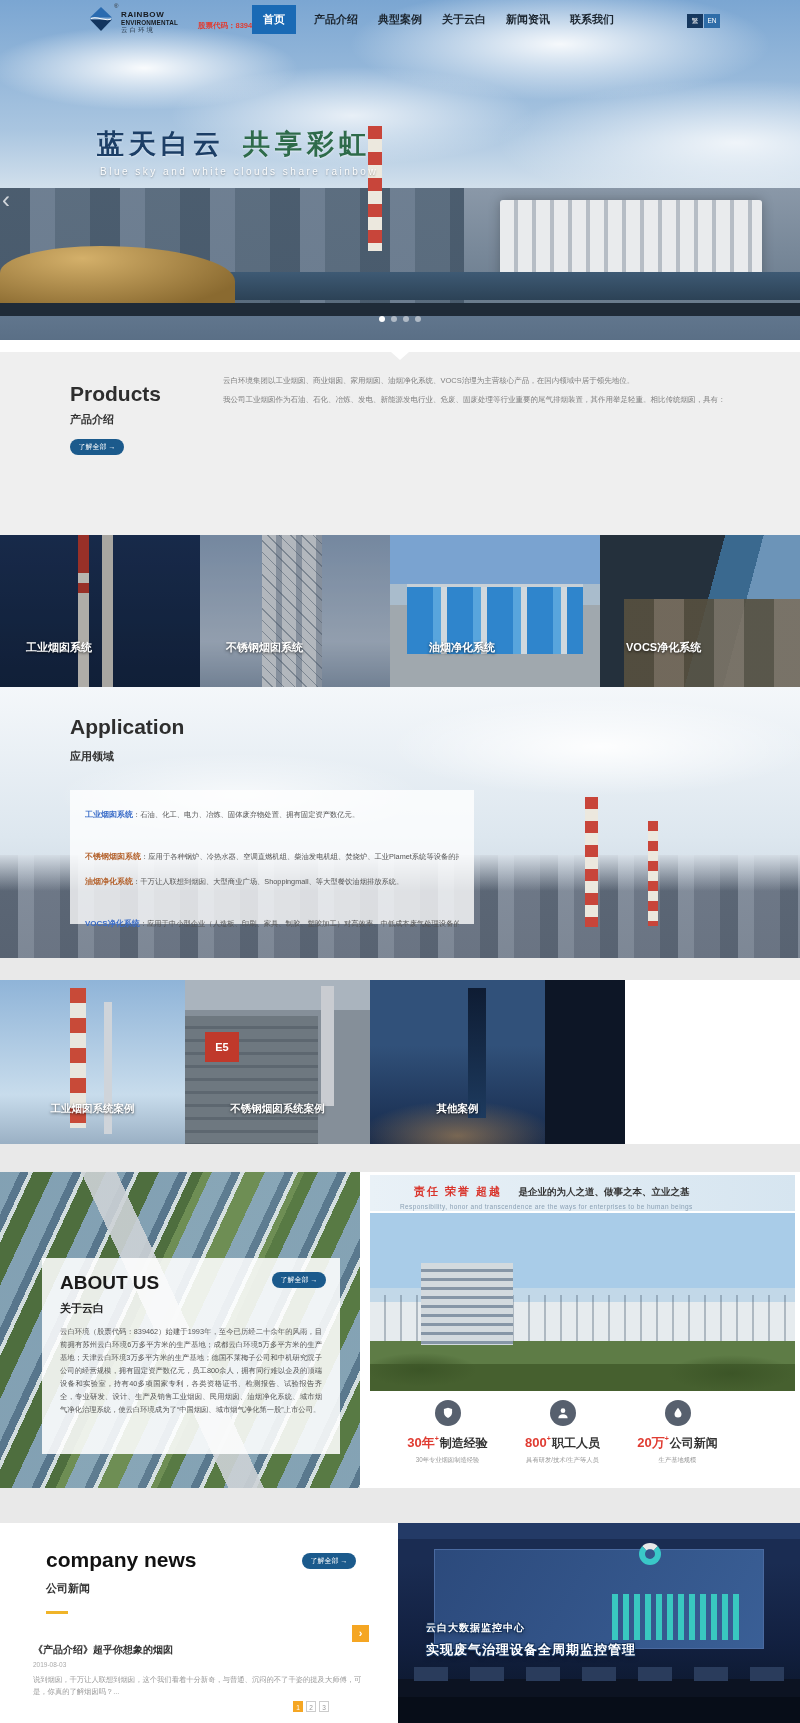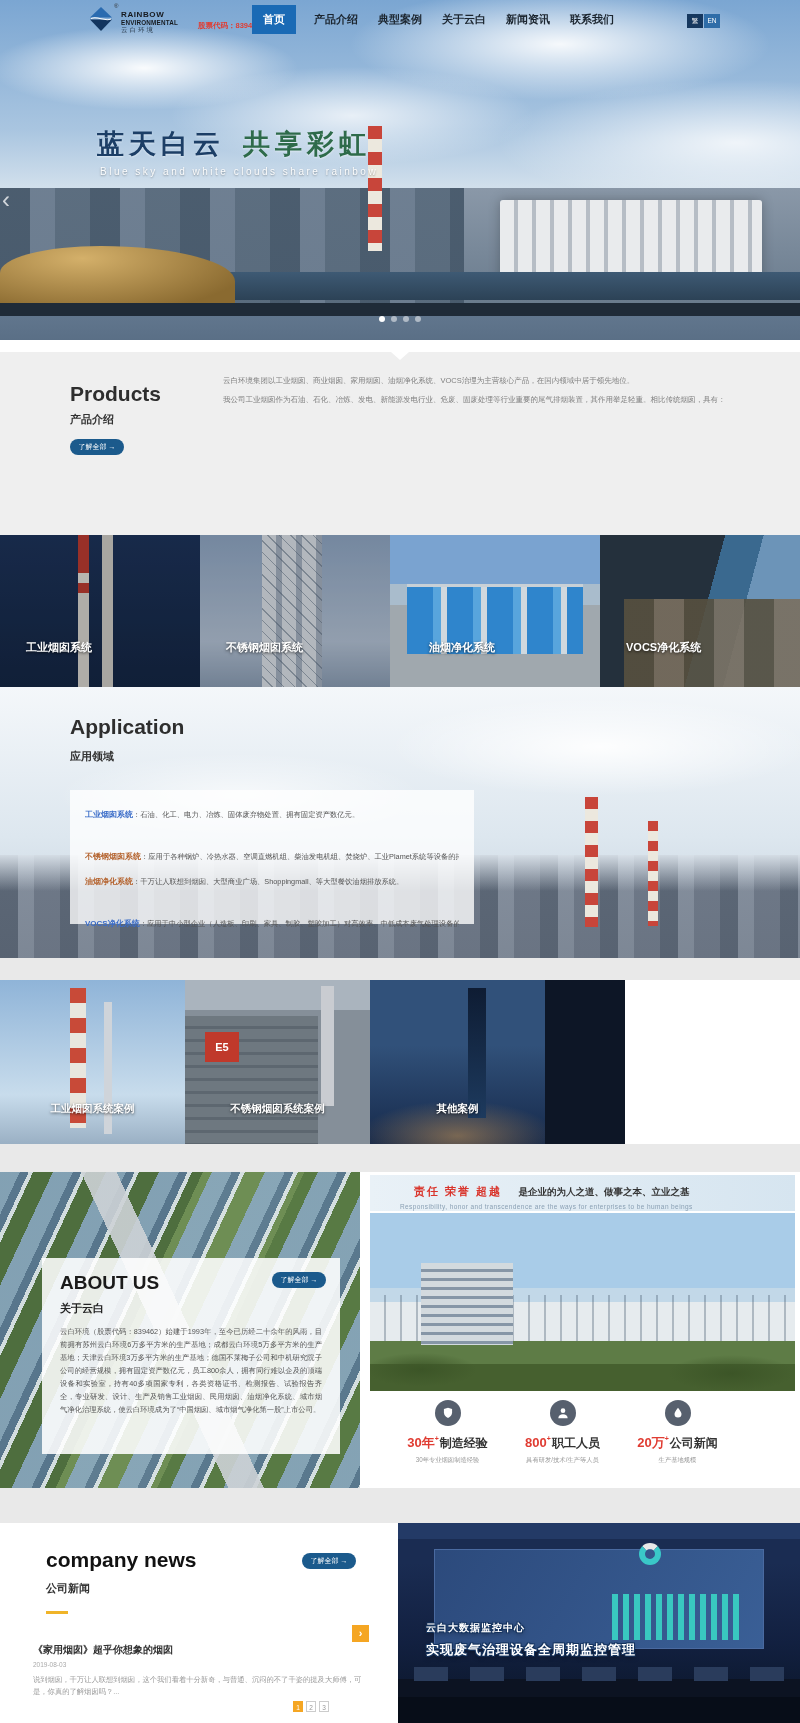--- a/index.html
+++ b/index.html
@@ -412,21 +412,21 @@
   </div>
 
   <div class="band band3"></div>
 
   <div class="news">
     <h2 class="sec-h2">company news</h2>
     <h3 class="sec-h3">公司新闻</h3>
     <div class="dash"></div>
     <div class="btn-more">了解全部 →</div>
     <div class="article">
-      <div class="t">《家用烟囱》超乎你想象的烟囱</div>
+      <div class="t">《产品介绍》超乎你想象的烟囱</div>
       <div class="d">2019-08-03</div>
       <div class="x">说到烟囱，千万让人联想到烟囱，这个我们看着十分新奇，与普通、沉闷的不了千姿的提及大师傅，可是，你真的了解烟囱吗？...</div>
     </div>
     <div class="next-btn">›</div>
     <div class="n-photo">
       <div class="screen"></div>
       <div class="donut"></div>
       <div class="desks"></div>
       <div class="overlay-t">
         <div class="o1">云白大数据监控中心</div>

